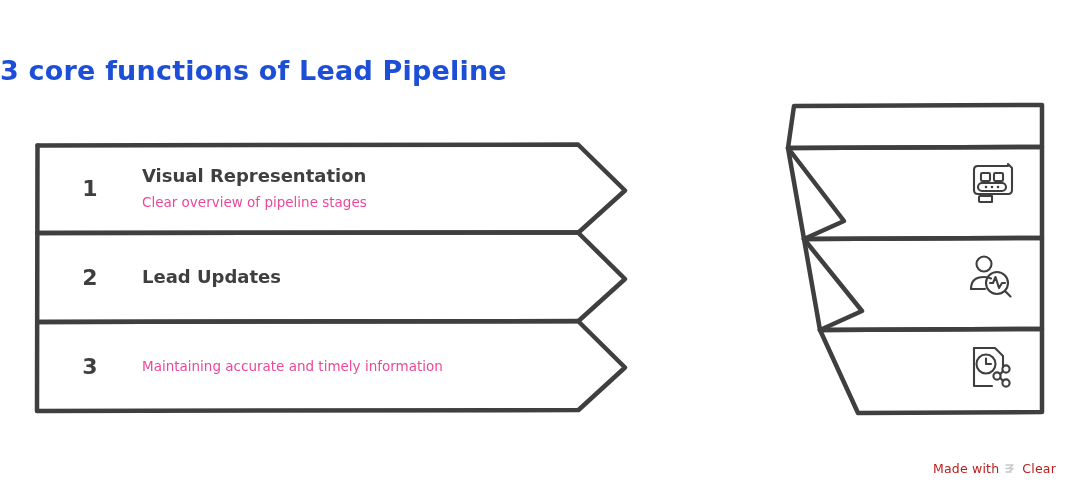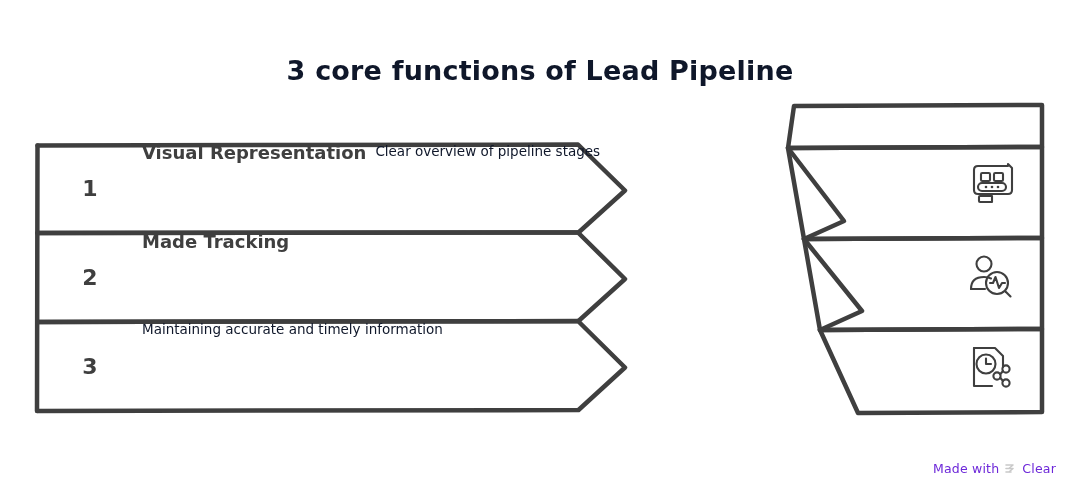--- a/index.html
+++ b/index.html
@@ -15,25 +15,25 @@
     font-family: "DejaVu Sans", "Liberation Sans", sans-serif;
     color: #3f3f3f;
   }
 
   
   .page-title {
     position: absolute;
     left: 0;
     top: 55px;
     width: 1080px;
-    text-align: center;
+    text-align: left;
     font-size: 27px;
     font-weight: bold;
     letter-spacing: 0.2px;
-    color: #0f172a;
+    color: #1d4ed8;
     font-family: "DejaVu Sans", "Liberation Sans", sans-serif;
   }
 
   
   .arrow-stack {
     position: absolute;
     left: 0px;
     top: 0px;
     width: 660px;
     height: 496px;
@@ -66,34 +66,34 @@
     font-size: 22px;
     font-weight: bold;
     color: #3f3f3f;
   }
   .row-text {
     position: absolute;
     left: 105px;
     top: 0;
     height: 89px;
     display: flex;
-    flex-direction: row;
+    flex-direction: column;
     justify-content: center;
     gap: 9px;
   }
   .row-heading {
     font-size: 18px;
     font-weight: bold;
     color: #3f3f3f;
     line-height: 1.05;
   }
   .row-sub {
     font-size: 13.5px;
     font-weight: normal;
-    color: #0f172a;
+    color: #ec4899;
     line-height: 1.05;
   }
 
   
   .ribbon {
     position: absolute;
     left: 770px;
     top: 90px;
     width: 300px;
     height: 340px;
@@ -109,21 +109,21 @@
 
   
   .watermark {
     position: absolute;
     right: 24px;
     bottom: 20px;
     display: flex;
     align-items: center;
     gap: 5px;
     font-size: 12.5px;
-    color: #6d28d9;
+    color: #b91c1c;
     letter-spacing: 0.2px;
   }
   .watermark-mark {
     display: inline-block;
     width: 13px;
     height: 13px;
   }
 </style>
 </head>
 <body>
@@ -147,21 +147,21 @@
     <div class="row-number">1</div>
     <div class="row-text">
       <div class="row-heading">Visual Representation</div>
       <div class="row-sub">Clear overview of pipeline stages</div>
     </div>
   </div>
 
   <div class="arrow-row arrow-row-2">
     <div class="row-number">2</div>
     <div class="row-text">
-      <div class="row-heading">Made Tracking</div>
+      <div class="row-heading">Lead Updates</div>
     </div>
   </div>
 
   <div class="arrow-row arrow-row-3">
     <div class="row-number">3</div>
     <div class="row-text">
       <div class="row-sub">Maintaining accurate and timely information</div>
     </div>
   </div>
 </div>

